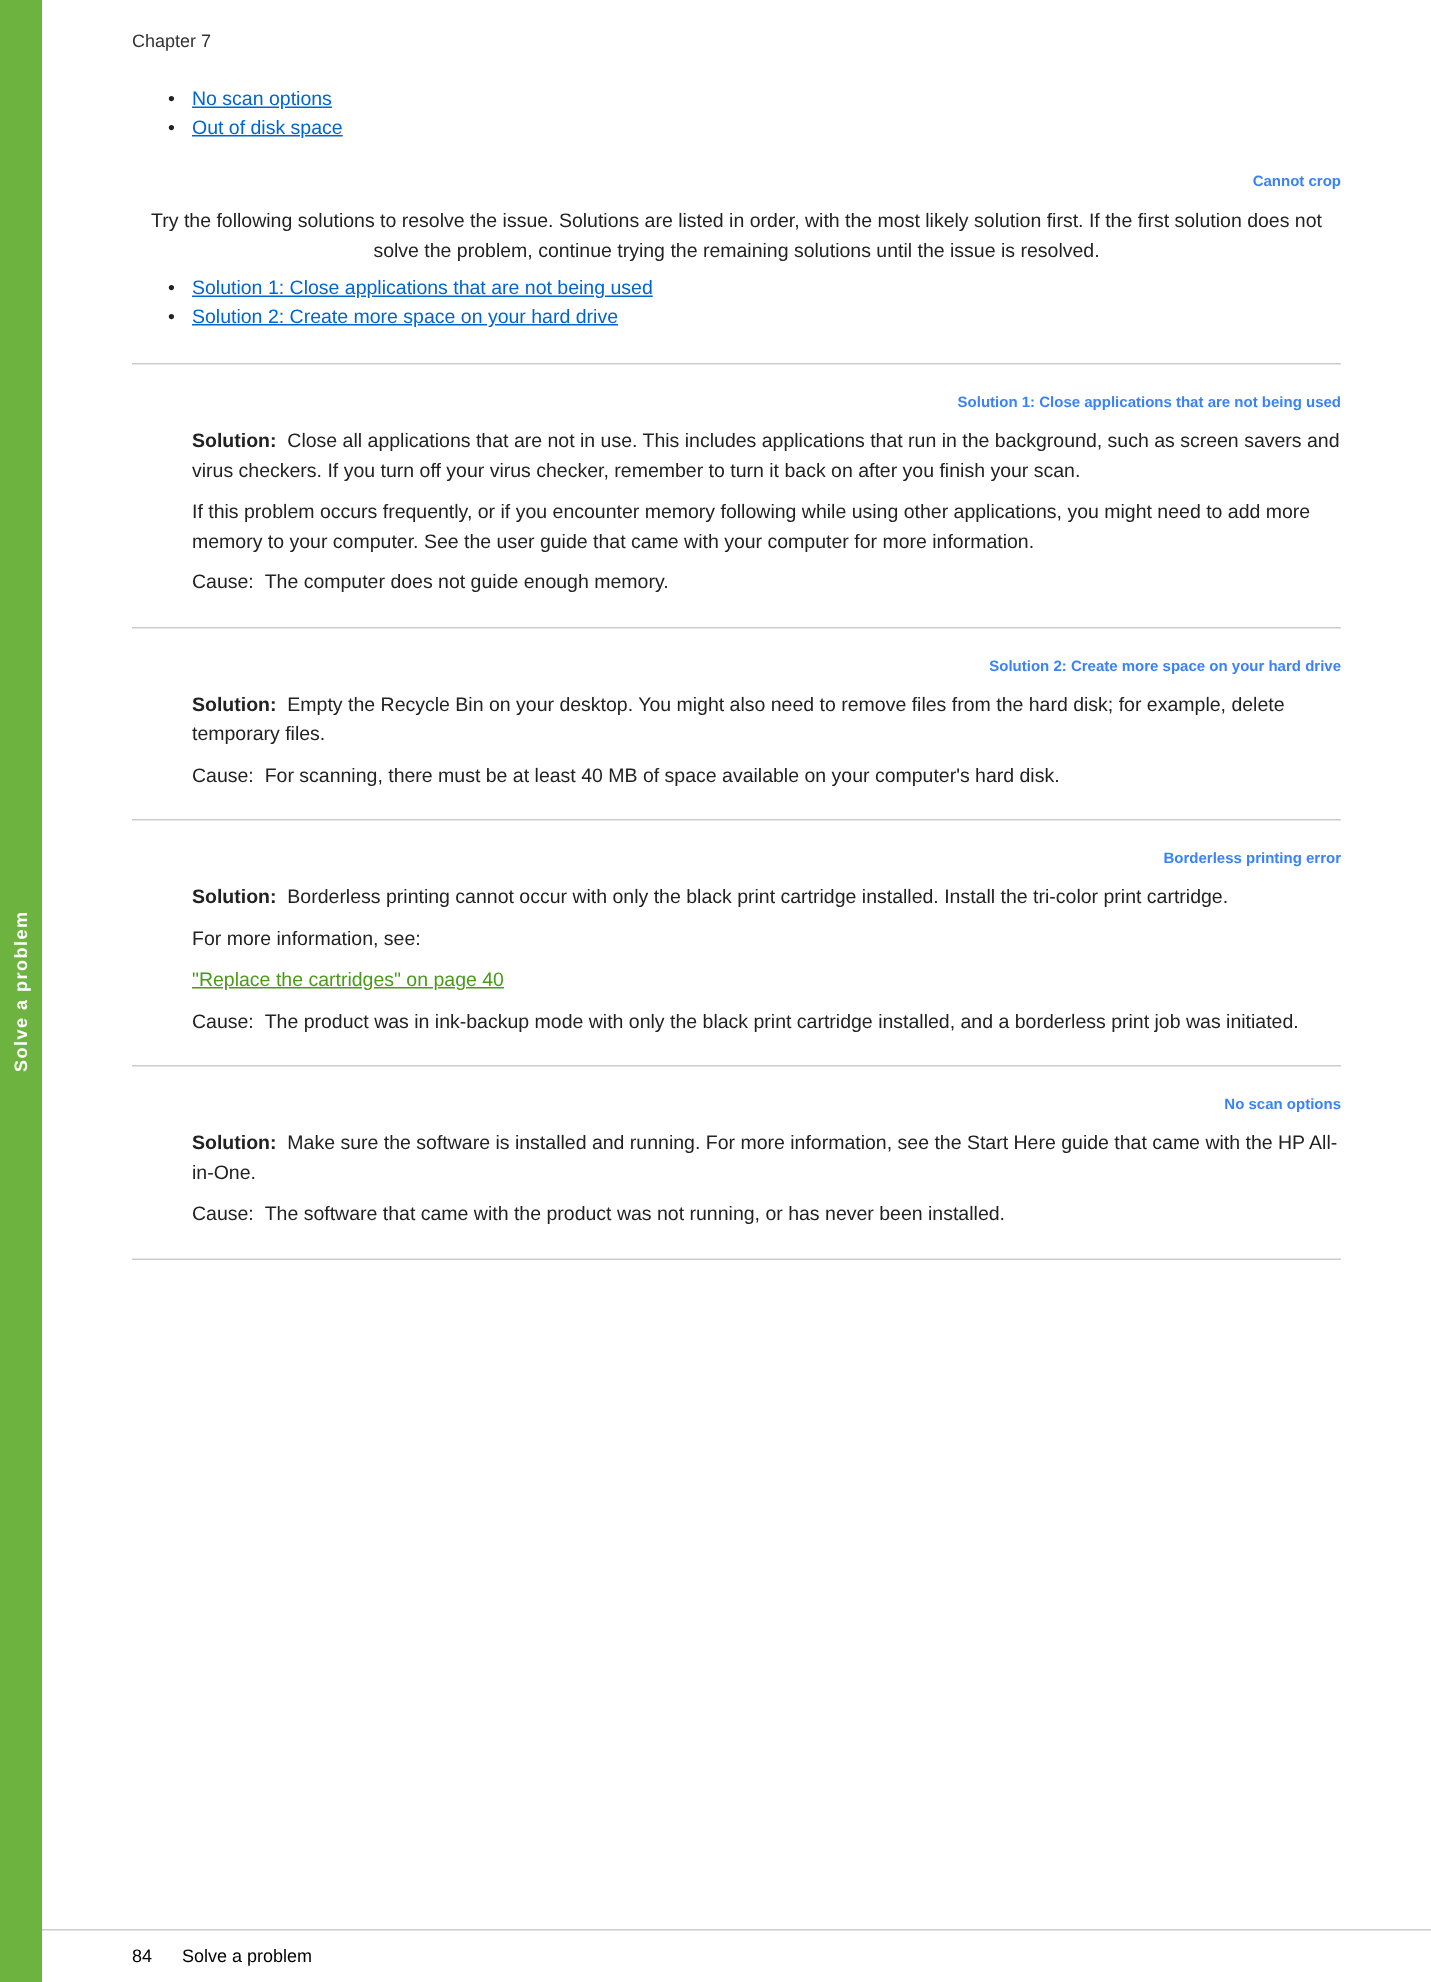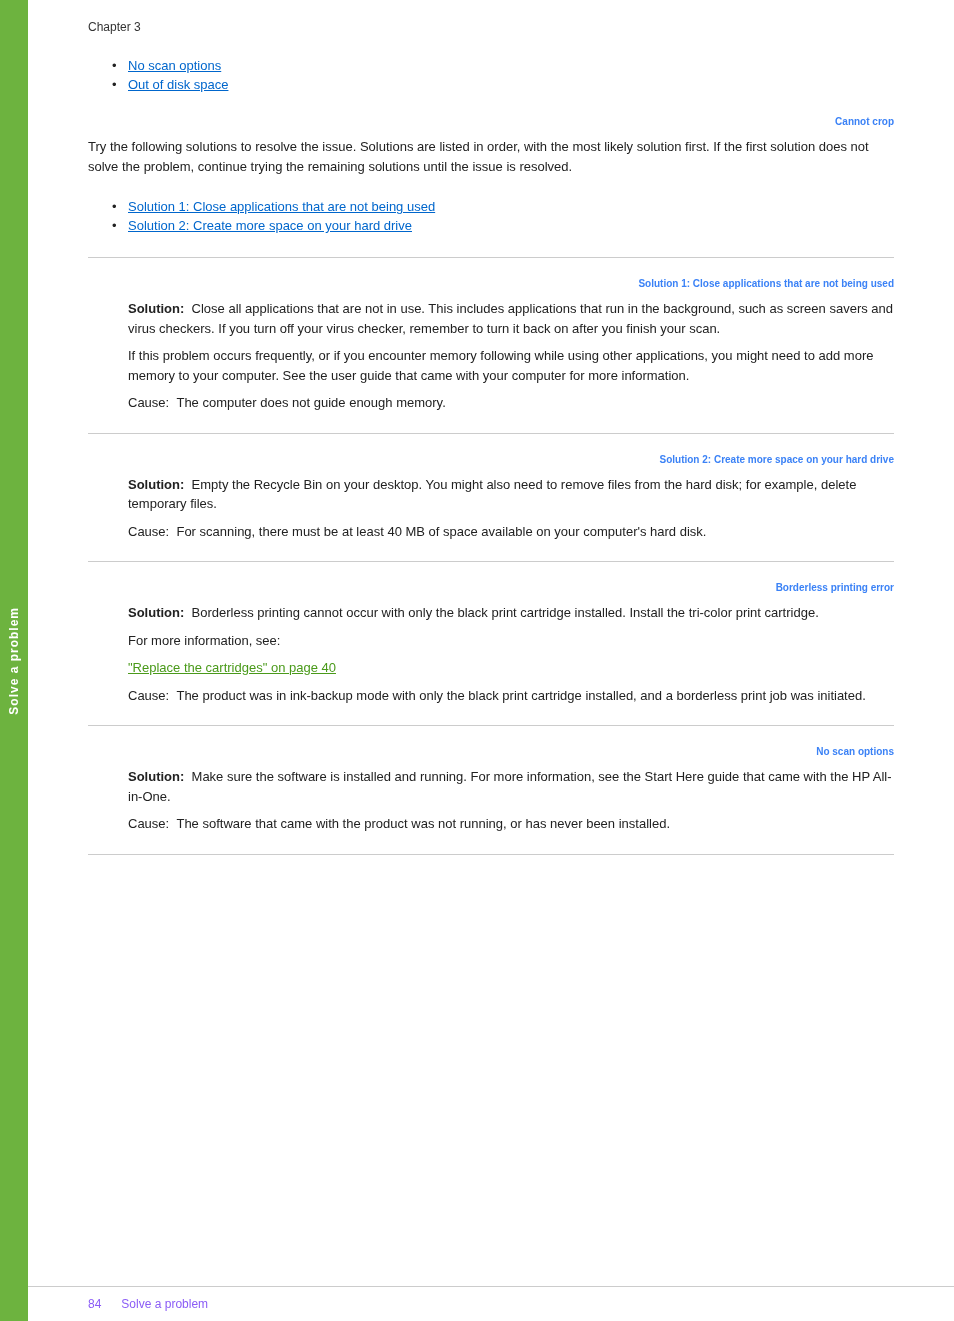--- a/index.html
+++ b/index.html
@@ -71,22 +71,23 @@
 
     .section-title {
       color: #3b82f6;
       font-size: 10px;
       font-weight: bold;
       margin-bottom: 10px;
       text-align: right;
     }
 
     .section-intro {
-      margin-bottom: 23px;
+      margin-bottom: 8px;
       line-height: 1.5;
+      text-align: center;
     }
 
     .solution-block {
       padding-left: 40px;
       margin-bottom: 10px;
     }
 
     .solution-text {
       line-height: 1.5;
       margin-bottom: 8px;
@@ -119,21 +120,21 @@
       text-decoration: underline;
     }
 
     .footer-bar {
       position: absolute;
       bottom: 0;
       left: 28px;
       right: 0;
       padding: 10px 60px;
       font-size: 12px;
-      color: #8b5cf6;
+      color: #000000;
       border-top: 1px solid #ccc;
       display: flex;
       align-items: center;
       gap: 20px;
     }
 
     .footer-page-num {
       font-size: 12px;
     }
 
@@ -143,21 +144,21 @@
   </style>
 </head>
 <body>
 
 <div class="sidebar">
   <span class="sidebar-label">Solve a problem</span>
 </div>
 
 <div class="page-content">
 
-  <div class="chapter-header">Chapter 3</div>
+  <div class="chapter-header">Chapter 7</div>
 
   <ul class="bullet-list">
     <li>
       <a href="#no-scan-options">No scan options</a>
     </li>
     <li>
       <a href="#out-of-disk-space">Out of disk space</a>
     </li>
   </ul>
 

